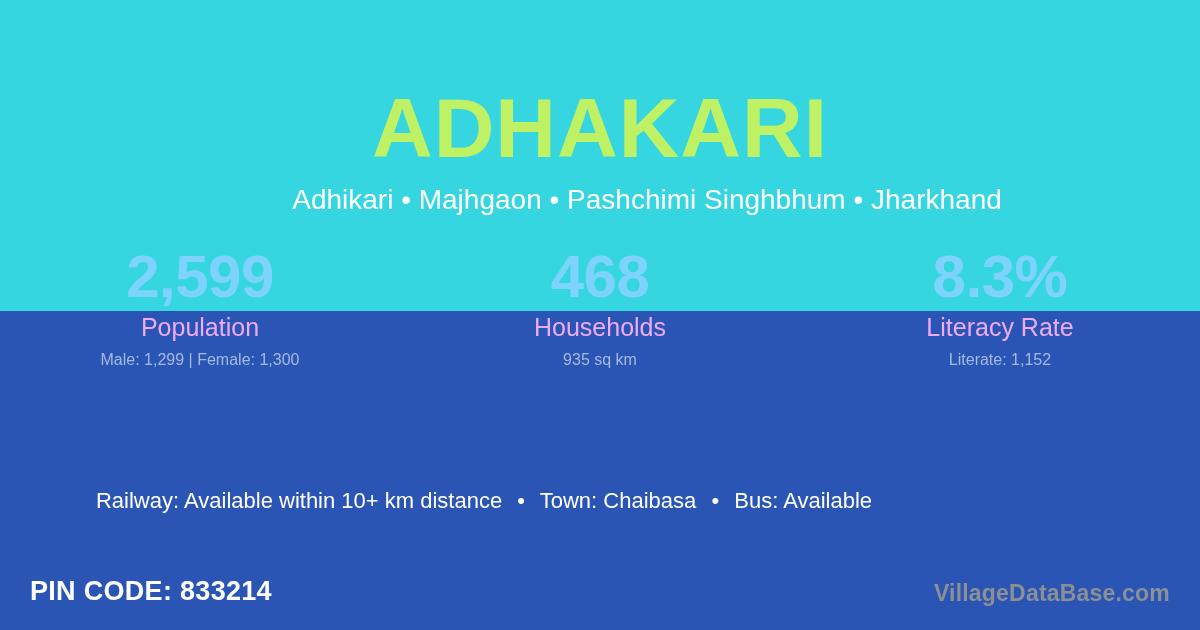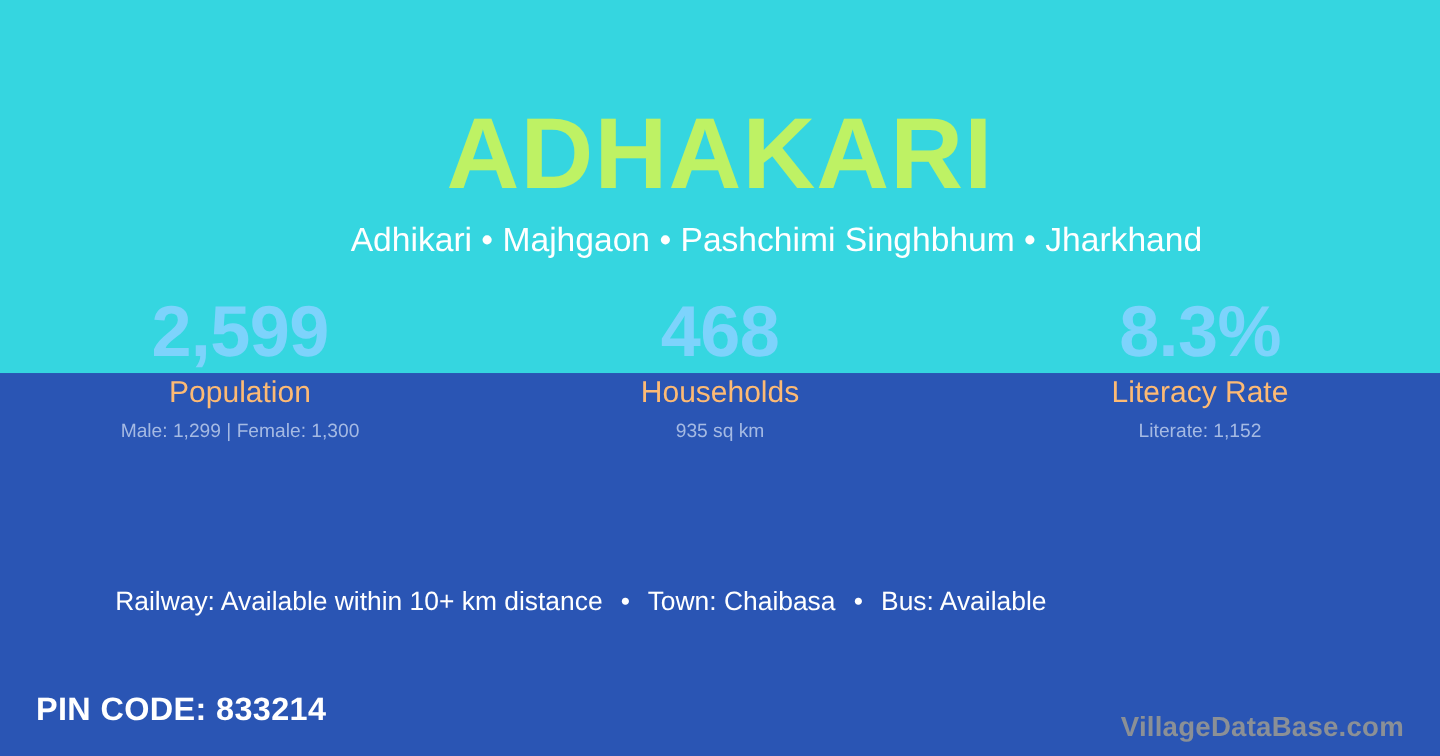--- a/index.html
+++ b/index.html
@@ -85,21 +85,21 @@
     line-height: 68px;
     color: #7dd3fc;
     letter-spacing: -0.5px;
     white-space: nowrap;
   }
   .stat-label {
     margin-top: 1px;
     font-size: 25px;
     font-weight: 400;
     line-height: 31px;
-    color: #fdba74;
+    color: #f0abfc;
     white-space: nowrap;
   }
   .stat-detail {
     margin-top: 7px;
     font-size: 16px;
     font-weight: 400;
     line-height: 20px;
     color: #a5bae3;
     white-space: nowrap;
   }
@@ -140,21 +140,20 @@
   }
   .brand {
     position: absolute;
     right: 30px; top: 5px;
     font-size: 23px;
     font-weight: 700;
     line-height: 29px;
     color: #8b9096;
     letter-spacing: 0.2px;
     white-space: nowrap;
-    margin-top: 12px;
   }
 </style>
 </head>
 <body>
 
 <div class="card">
 
   <div class="band-top"></div>
   <div class="band-bottom"></div>
 

